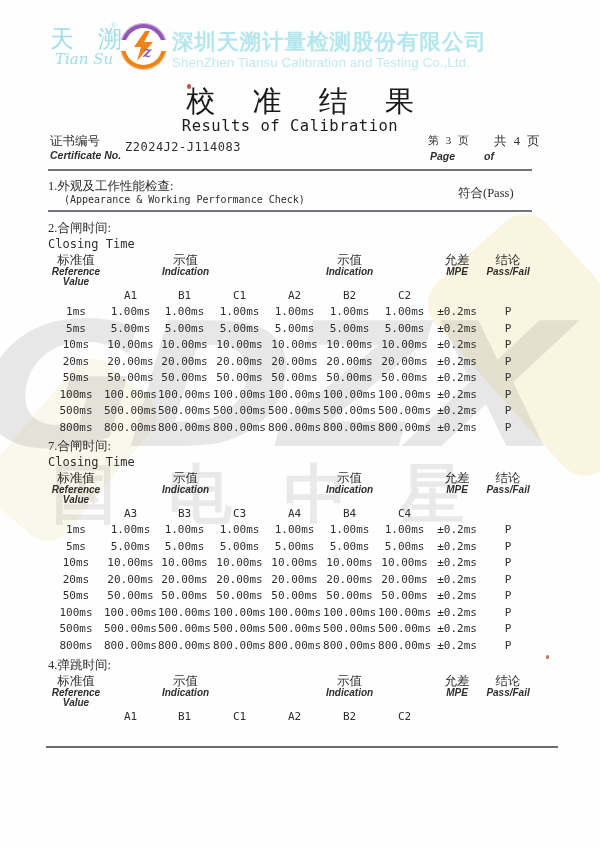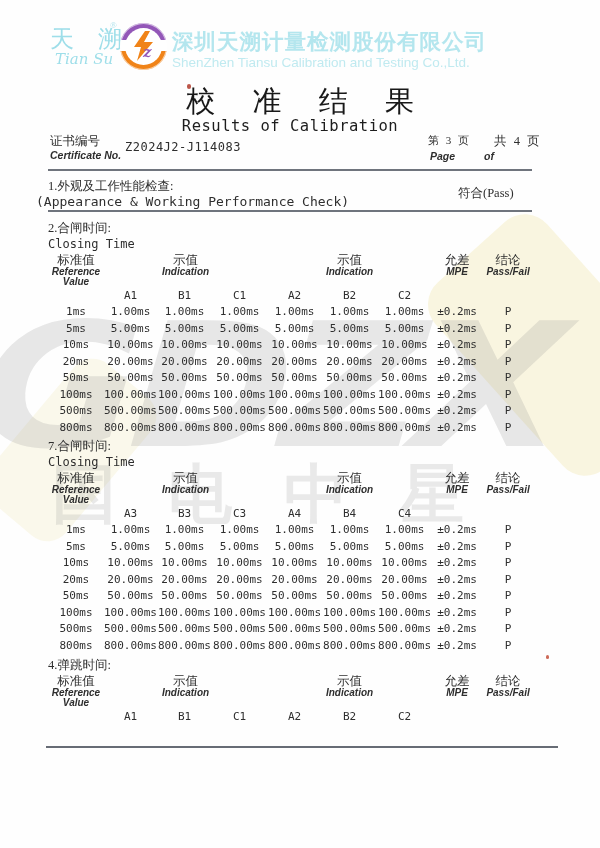--- a/index.html
+++ b/index.html
@@ -50,21 +50,21 @@
   #pages-cn { left:494px; top:133px; font-size:12.5px; letter-spacing:2px; }
   #page-en { left:430px; top:150px; font-size:10.5px; }
   #of-en { left:484px; top:150px; font-size:10.5px; }
   .rule { left:48px; width:484px; height:2px; background:#565c66; opacity:0.85; }
   #rule-header { top:169px; }
   #rule-s1 { top:210px; }
   #bounce-rule { left:46px; top:746px; width:512px; height:2px; background:#565c66; opacity:0.9; }
 
   
   #s1-cn { left:48px; top:178px; font-size:12.5px; }
-  #s1-en { left:36px; top:194px; font-size:13px; }
+  #s1-en { left:64px; top:194px; font-size:10px; }
   #s1-pass { left:458px; top:185px; font-size:12.5px; }
 
   
   .tsec { position:absolute; left:48px; width:486px; }
   #tsec-0 { top:220px; } #tsec-1 { top:438px; } #tsec-2 { top:657px; }
   .sec-cn { font-size:12.5px; line-height:16px; }
   .sec-en { font-size:12px; line-height:16px; }
   .tsec table { width:486px; border-collapse:collapse; table-layout:fixed; margin-top:2px; }
   .tsec th, .tsec td { padding:0; text-align:center; font-weight:normal; vertical-align:top; }
   .tsec thead .cn { font-size:12.5px; line-height:13px; }

